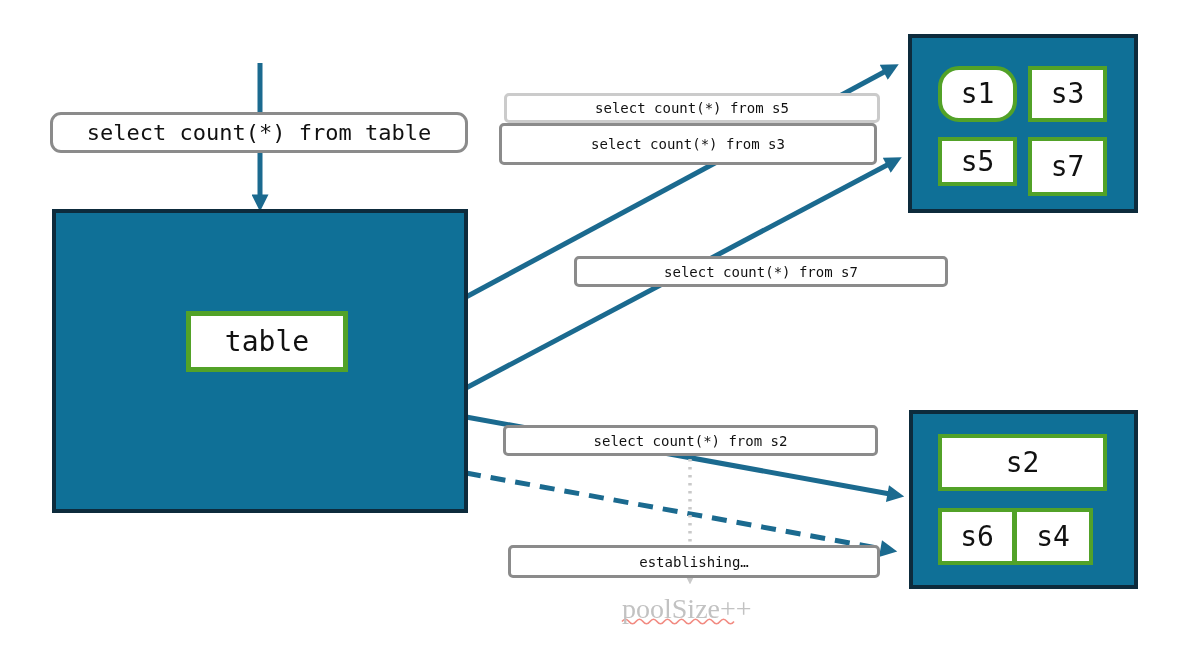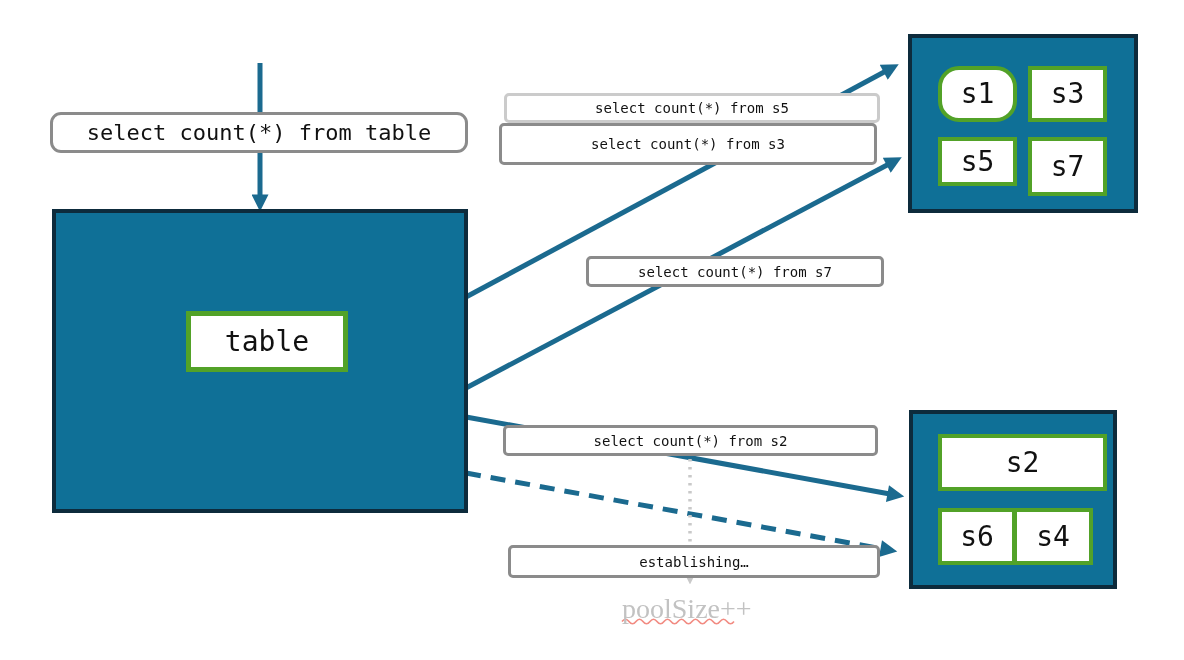--- a/index.html
+++ b/index.html
@@ -89,33 +89,33 @@
     <div class="node table-node" style="left:122px;top:98px;width:162px;height:61px;">table</div>
   </div>
 
   <div class="teal-box" style="left:908px;top:34px;width:230px;height:179px;">
     <div class="node" style="left:26px;top:28px;width:79px;height:56px;border-radius:21px;">s1</div>
     <div class="node" style="left:116px;top:28px;width:79px;height:56px;">s3</div>
     <div class="node" style="left:26px;top:99px;width:79px;height:49px;">s5</div>
     <div class="node" style="left:116px;top:99px;width:79px;height:59px;">s7</div>
   </div>
 
-  <div class="teal-box" style="left:909px;top:410px;width:208px;height:179px;text-align:right;">
+  <div class="teal-box" style="left:909px;top:410px;width:229px;height:179px;text-align:right;">
     <div class="node" style="left:25px;top:20px;width:169px;height:57px;">s2</div>
     <div class="node" style="left:25px;top:94px;width:78px;height:57px;">s6</div>
     <div class="node" style="left:100px;top:94px;width:80px;height:57px;">s4</div>
   </div>
 
   <div class="qlabel big" style="left:50px;top:112px;width:418px;height:41px;">select count(*) from table</div>
 
   <div class="qlabel light" style="left:504px;top:93px;width:376px;height:30px;">select count(*) from s5</div>
 
   <div class="qlabel" style="left:499px;top:123px;width:378px;height:42px;">select count(*) from s3</div>
 
-  <div class="qlabel" style="left:586px;top:256px;width:298px;height:31px;text-align:right;">select count(*) from s7</div>
+  <div class="qlabel" style="left:574px;top:256px;width:374px;height:31px;text-align:right;">select count(*) from s7</div>
 
   <div class="qlabel" style="left:503px;top:425px;width:375px;height:31px;">select count(*) from s2</div>
 
   <div class="qlabel" style="left:508px;top:513px;width:372px;height:33px;margin-top:32px;">establishing…</div>
 
   <div class="muted-text" style="left:622px;top:595px;">poolSize++</div>
 
 </div>
 
 </body></html>

